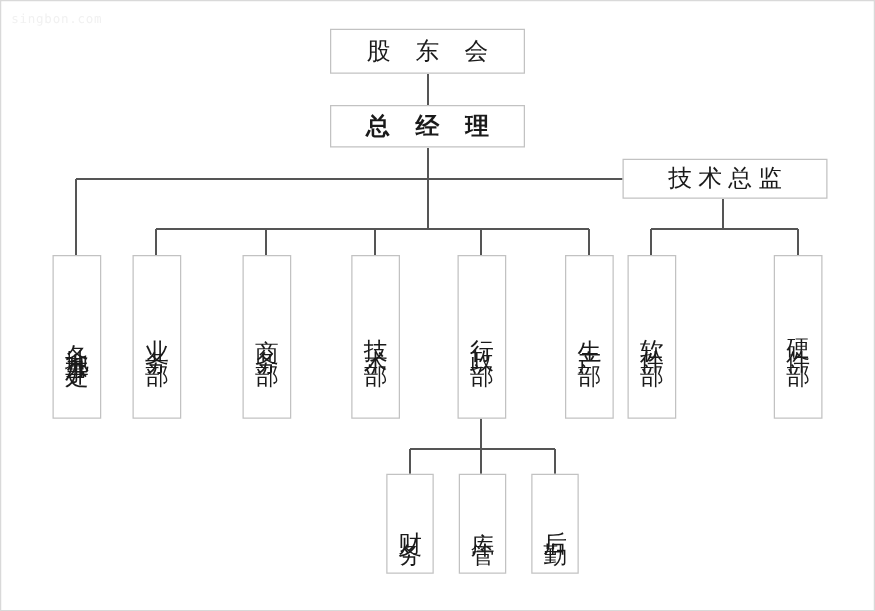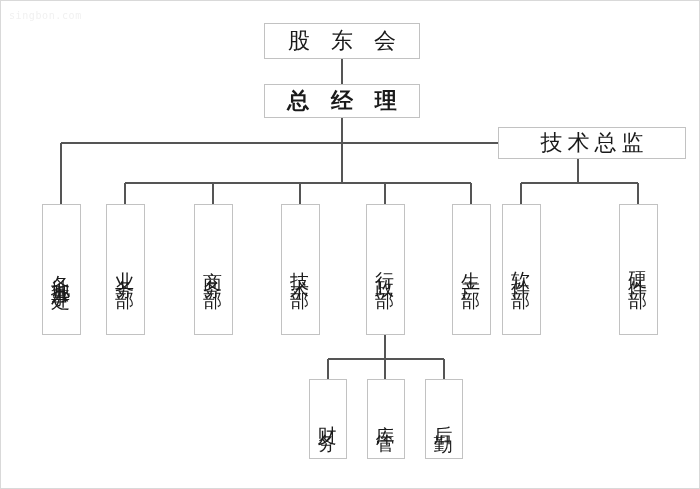--- a/index.html
+++ b/index.html
@@ -40,21 +40,21 @@
     box-sizing: border-box;
     border: 1px solid #c2c2c2;
     background: #ffffff;
     display: flex;
     align-items: center;
     justify-content: center;
     color: #1a1a1a;
   }
   
   .node.horiz {
-    font-size: 22px;
+    font-size: 19px;
     letter-spacing: 7px;
     text-indent: 7px;
     white-space: nowrap;
   }
   
   .node.vert {
     writing-mode: vertical-rl;
     text-orientation: upright;
     font-size: 19px;
     letter-spacing: 7px;
@@ -107,21 +107,21 @@
   </svg>
 
   <div class="node horiz" style="left:263px; top:22px; width:156px; height:36px;">
     <span>股 东 会</span>
   </div>
 
   <div class="node horiz" style="left:263px; top:83px; width:156px; height:34px;font-weight:bold;">
     <span>总 经 理</span>
   </div>
 
-  <div class="node horiz" style="left:497px; top:126px; width:188px; height:32px; letter-spacing:5px; text-indent:5px;">
+  <div class="node horiz" style="left:497px; top:126px; width:164px; height:32px; letter-spacing:5px; text-indent:5px;">
     <span>技术总监</span>
   </div>
 
   <div class="node vert tight" style="left:41px; top:203px; width:39px; height:131px;">
     <span>各地办事处</span>
   </div>
 
   <div class="node vert sub" style="left:105px; top:203px; width:39px; height:131px;">
     <span>业务部</span>
   </div>

